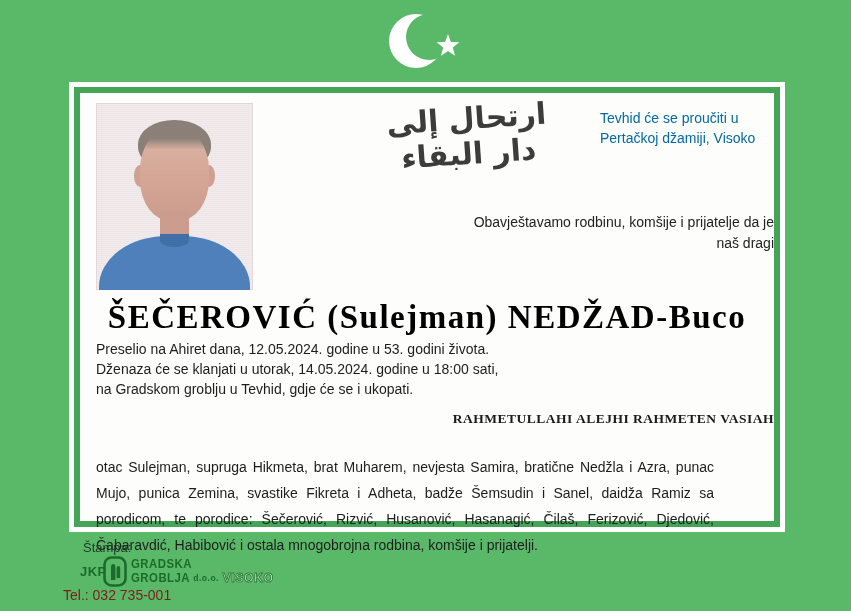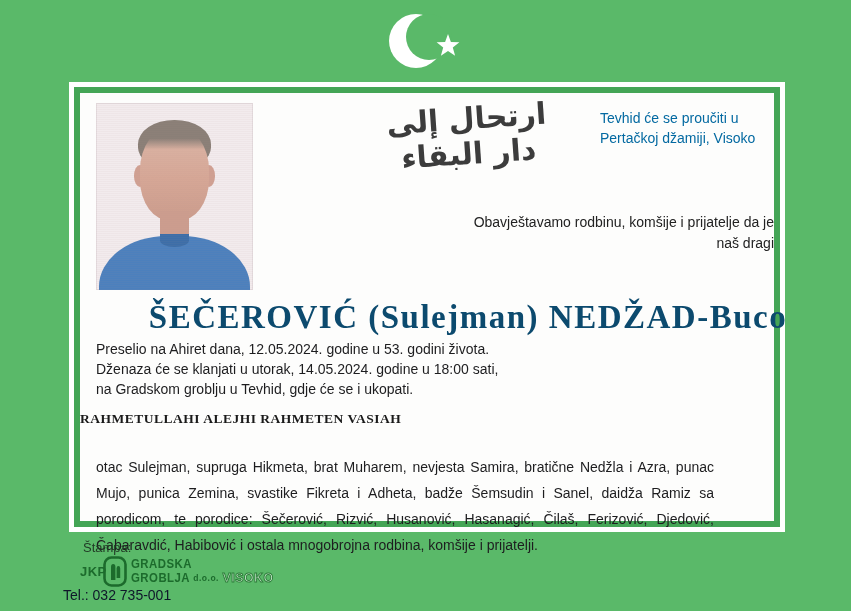--- a/index.html
+++ b/index.html
@@ -35,46 +35,46 @@
 
   
   .tevhid{position:absolute;left:520px;top:15px;width:185px;font-size:14px;line-height:20px;color:#0369a1;}
 
   
   .announce{position:absolute;left:0;top:119px;width:100%;text-align:right;font-size:14px;
             line-height:21px;color:#222;}
 
   
   .title{position:absolute;left:0;top:206px;width:100%;text-align:center;
-         font-family:"Liberation Serif",serif;font-weight:bold;font-size:33px;letter-spacing:1.5px;color:#0c4a6e;padding-left:41px;}
+         font-family:"Liberation Serif",serif;font-weight:bold;font-size:33px;letter-spacing:1.5px;color:#000000;}
 
   
   .deathinfo{position:absolute;left:16px;top:246px;width:600px;font-size:14px;line-height:20px;color:#1d1d1f;}
 
   
-  .prayer{position:absolute;left:0;top:318px;width:100%;text-align:left;
+  .prayer{position:absolute;left:0;top:318px;width:100%;text-align:right;
           font-family:"Liberation Serif",serif;font-weight:bold;color:#1a1a1a;}
   .prayer-line{font-size:13.5px;letter-spacing:0.5px;}
   .mourners-heading{font-size:13px;letter-spacing:5px;margin-top:1px;}
 
   
   .family{position:absolute;left:16px;top:352px;width:618px;font-size:14px;line-height:26px;
           text-align:justify;color:#1d1d1f;margin-top:9px;}
 
   
   .stampa{position:absolute;left:83px;top:540px;font-size:13px;color:#223b26;}
   .logo-row{position:absolute;left:80px;top:556px;height:32px;}
   .jkp{position:absolute;left:0;top:8px;font-size:13px;font-weight:bold;color:#1c6b2c;letter-spacing:0.5px;}
   .logo-icon-svg{position:absolute;left:23px;top:0px;width:24px;height:31px;}
   .coname{position:absolute;left:51px;top:2px;font-weight:bold;color:#1c6b2c;font-size:12px;
           line-height:13px;letter-spacing:0.5px;transform:scaleX(0.95);transform-origin:left;}
   .co2{white-space:nowrap;}
   .doo{font-size:9px;vertical-align:1px;}
   .visoko{font-size:13px;color:#cdebd2;-webkit-text-stroke:1px #2e7d3a;letter-spacing:0.5px;}
-  .tel{position:absolute;left:63px;top:587px;font-size:14px;color:#0f172a;}
+  .tel{position:absolute;left:63px;top:587px;font-size:14px;color:#7f1d1d;}
 </style>
 </head>
 <body>
 
 <div class="stage">
 
   <svg class="crescent-svg" viewBox="0 0 130 78">
     <circle cx="58" cy="39" r="27" fill="#ffffff"></circle>
     <circle cx="71" cy="35" r="23" fill="#5ab969"></circle>
     <polygon fill="#ffffff" points="90,32 92.9,39.9 101.4,40.3 94.8,45.5 97.1,53.7 90,49 82.9,53.7 85.2,45.5 78.6,40.3 87.1,39.9"></polygon>

